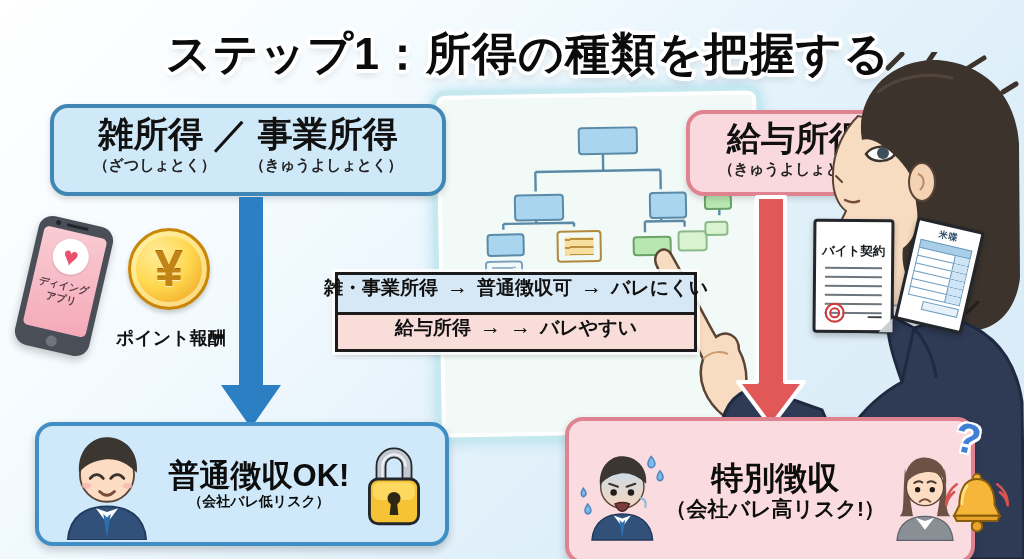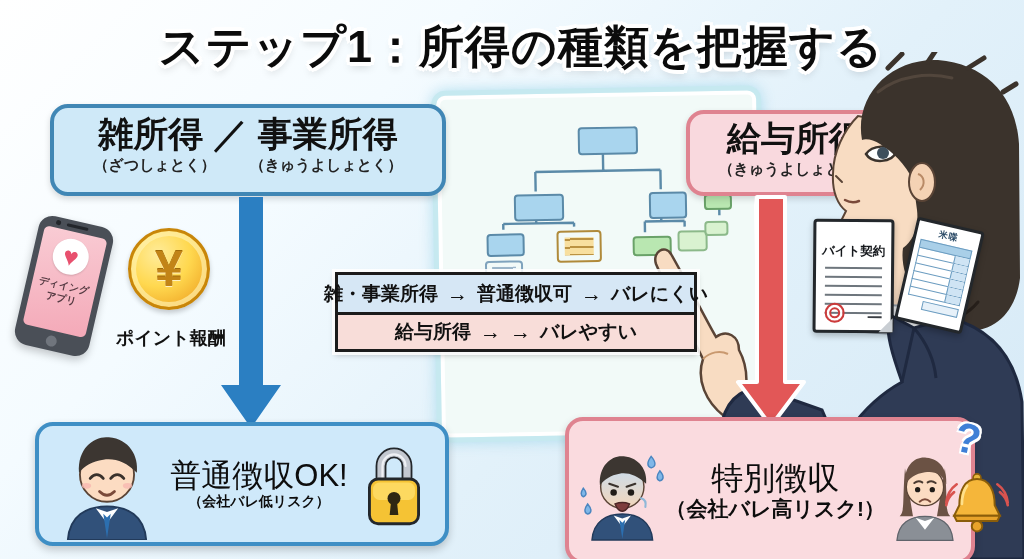--- a/index.html
+++ b/index.html
@@ -7,21 +7,21 @@
     position:relative;width:1024px;height:559px;overflow:hidden;
     font-family:"Liberation Sans","DejaVu Sans",sans-serif;
     background:linear-gradient(135deg,#ffffff 0%,#f4fbff 30%,#e2f1fa 60%,#d5e9f6 100%);
   }
   .stage *{box-sizing:border-box;}
 
   
   .title{
     position:absolute;top:8px;left:50%;transform:translateX(-50%);
     font-size:45px;font-weight:900;letter-spacing:1px;color:#0b0b0b;white-space:nowrap;
-    z-index:60;margin:9px;
+    z-index:60;margin:16px;
     text-shadow:-3px -3px 0 #fff,3px -3px 0 #fff,-3px 3px 0 #fff,3px 3px 0 #fff,
                 0 -4px 0 #fff,0 4px 0 #fff,-4px 0 0 #fff,4px 0 0 #fff,0 5px 8px rgba(0,0,0,.18);
   }
 
   
   .whiteboard{
     position:absolute;left:434px;top:88px;width:330px;height:352px;z-index:10;
     background:#f2faf8;border:5px solid #c6e9f0;border-radius:14px;
     box-shadow:inset 0 0 0 4px #ffffff,0 0 14px rgba(160,215,235,.8);
     transform:rotate(-1deg);
@@ -50,21 +50,21 @@
   .box-pink{left:686px;top:110px;width:318px;height:86px;background:#f9d9de;border:4px solid:#df8390;border:4px solid #df8390;z-index:20;padding:7px 100px 0 0;}
   .box-pink .ttl{font-size:34px;}
   .box-pink .furi{font-size:15px;margin-top:3px;}
 
   
   .compare{
     position:absolute;left:335px;top:272px;width:362px;z-index:45;
     border:3px solid #1b1b1b;background:#fff;
     box-shadow:0 0 0 3px rgba(255,255,255,.85),0 3px 6px rgba(0,0,0,.25);
   }
-  .cmp-row{display:flex;align-items:center;justify-content:center;gap:9px;height:37px;
+  .cmp-row{display:flex;justify-content:center;gap:9px;height:37px;
     font-size:19px;font-weight:900;color:#111;white-space:nowrap;}
   .cmp-row + .cmp-row{border-top:3px solid #1b1b1b;}
   .cmp-blue{background:#d6e7f5;}
   .cmp-pink{background:#f8ddd9;}
   .cmp-arrow{font-size:21px;}
 
   
   .arrows{position:absolute;inset:0;width:1024px;height:559px;z-index:40;pointer-events:none;}
 
   
@@ -109,21 +109,21 @@
   
   .char-main{position:absolute;left:818px;top:52px;width:206px;height:507px;z-index:25;}
   .char-arm{position:absolute;left:640px;top:240px;width:200px;height:319px;z-index:26;}
 
   
   .result{position:absolute;display:flex;align-items:center;border-radius:18px;z-index:50;
     box-shadow:0 4px 8px rgba(0,0,0,.2);}
   .result-left{left:35px;top:422px;width:414px;height:124px;background:#cfe9fa;border:4px solid #3f8fc5;padding:0 12px;}
   .result-right{left:565px;top:417px;width:410px;height:147px;background:#fadbdf;border:4px solid #df8390;padding:0 6px 0 10px;}
   .result .txt{flex:1;text-align:center;line-height:1.15;}
-  .result .r-title{font-weight:400;color:#0d0d0d;}
+  .result .r-title{font-weight:700;color:#0d0d0d;}
   .result .r-sub{font-weight:900;color:#0d0d0d;}
   .result-left .r-title{font-size:31px;}
   .result-left .r-sub{font-size:14px;font-family:Liberation Serif, serif;}
   .result-right .r-title{font-size:32px;}
   .result-right .r-sub{font-size:21px;white-space:nowrap;}
   .qmark{position:absolute;left:386px;top:-6px;font-size:42px;font-weight:900;color:#3f7fd6;
     transform:rotate(12deg);z-index:51;
     text-shadow:-2px -2px 0 #fff,2px -2px 0 #fff,-2px 2px 0 #fff,2px 2px 0 #fff;}
   .bell-wrap{position:absolute;left:372px;top:36px;width:72px;height:86px;z-index:51;}
 </style>

